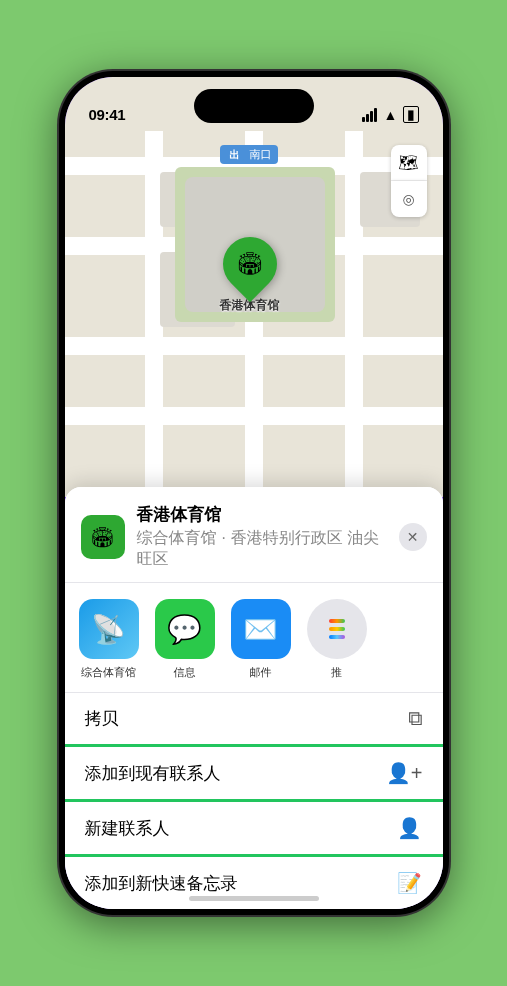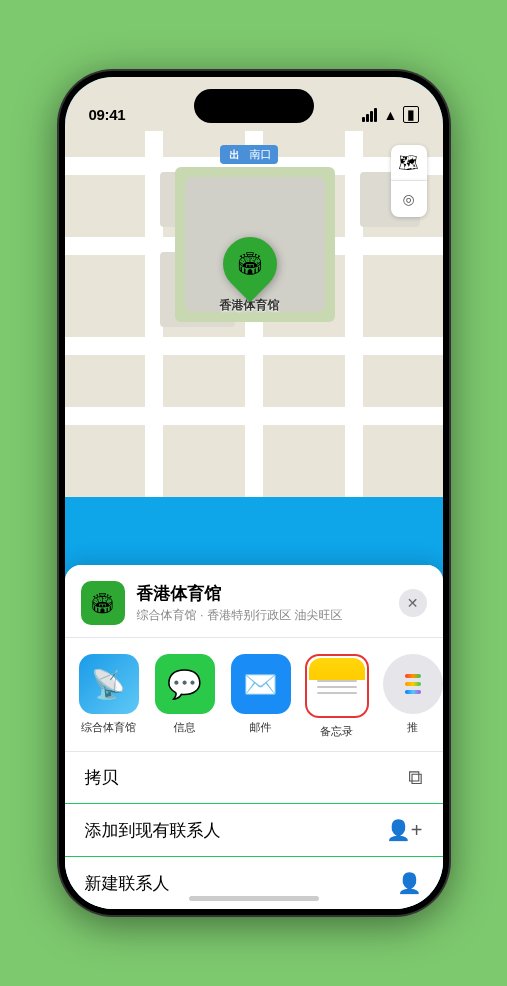--- a/index.html
+++ b/index.html
@@ -23,21 +23,21 @@
       position: relative;
       box-shadow: 0 0 0 2px #333, 0 8px 40px rgba(0,0,0,0.5);
       overflow: hidden;
     }
 
     .phone-screen {
       position: absolute;
       top: 6px; left: 6px; right: 6px; bottom: 6px;
       border-radius: 48px;
       overflow: hidden;
-      background: #0ea5e9;
+      background: #8b5cf6;
     }
 
     
     .dynamic-island {
       position: absolute;
       top: 12px;
       left: 50%;
       transform: translateX(-50%);
       width: 120px;
       height: 34px;
@@ -213,21 +213,21 @@
     }
     .sheet-title-area {
       flex: 1;
     }
     .sheet-title {
       font-size: 17px;
       font-weight: 700;
       color: #000;
     }
     .sheet-subtitle {
-      font-size: 12px;
+      font-size: 16px;
       color: #888;
       margin-top: 2px;
     }
     .sheet-close {
       width: 28px;
       height: 28px;
       background: #e5e5ea;
       border-radius: 50%;
       display: flex;
       align-items: center;
@@ -309,21 +309,21 @@
     
     .action-list {
       background: #fff;
       margin: 0;
     }
     .action-item {
       display: flex;
       align-items: center;
       justify-content: space-between;
       padding: 14px 20px;
-      border-bottom: 1px solid #22c55e;
+      border-bottom: 3px solid #22c55e;
       cursor: pointer;
     }
     .action-item:last-child { border-bottom: none; }
     .action-text {
       font-size: 17px;
       color: #000;
     }
     .action-icon {
       font-size: 20px;
       color: #555;
@@ -442,30 +442,20 @@
           <span class="share-label">信息</span>
         </div>
 
         <div class="share-item">
           <div class="share-icon mail">
             <span style="font-size:28px;">✉️</span>
           </div>
           <span class="share-label">邮件</span>
         </div>
 
-        <div class="share-item">
-          <div style="width:64px; height:64px; border-radius:14px; border:2.5px solid #e53535; display:flex; align-items:center; justify-content:center; overflow:hidden;">
-            <div class="notes-icon-inner">
-              <div class="notes-line"></div>
-              <div class="notes-line"></div>
-              <div class="notes-line"></div>
-            </div>
-          </div>
-          <span class="share-label">备忘录</span>
-        </div>
 
         <div class="share-item">
           <div class="share-more-icon">
             <div class="more-dot"></div>
             <div class="more-dot" style="background: linear-gradient(90deg, #ff9500, #ffcc00, #34c759);"></div>
             <div class="more-dot" style="background: linear-gradient(90deg, #007aff, #5ac8fa, #af52de);"></div>
           </div>
           <span class="share-label">推</span>
         </div>
       </div>
@@ -480,20 +470,24 @@
         <div class="action-item">
           <span class="action-text">添加到现有联系人</span>
           <span class="action-icon">👤+</span>
         </div>
 
         <div class="action-item">
           <span class="action-text">新建联系人</span>
           <span class="action-icon">👤</span>
         </div>
 
+        <div class="action-item">
+          <span class="action-text">添加到新快速备忘录</span>
+          <span class="action-icon">📝</span>
+        </div>
 
       </div>
 
       <div class="home-indicator"></div>
     </div>
 
   </div>
 </div>
 
 </body></html>

